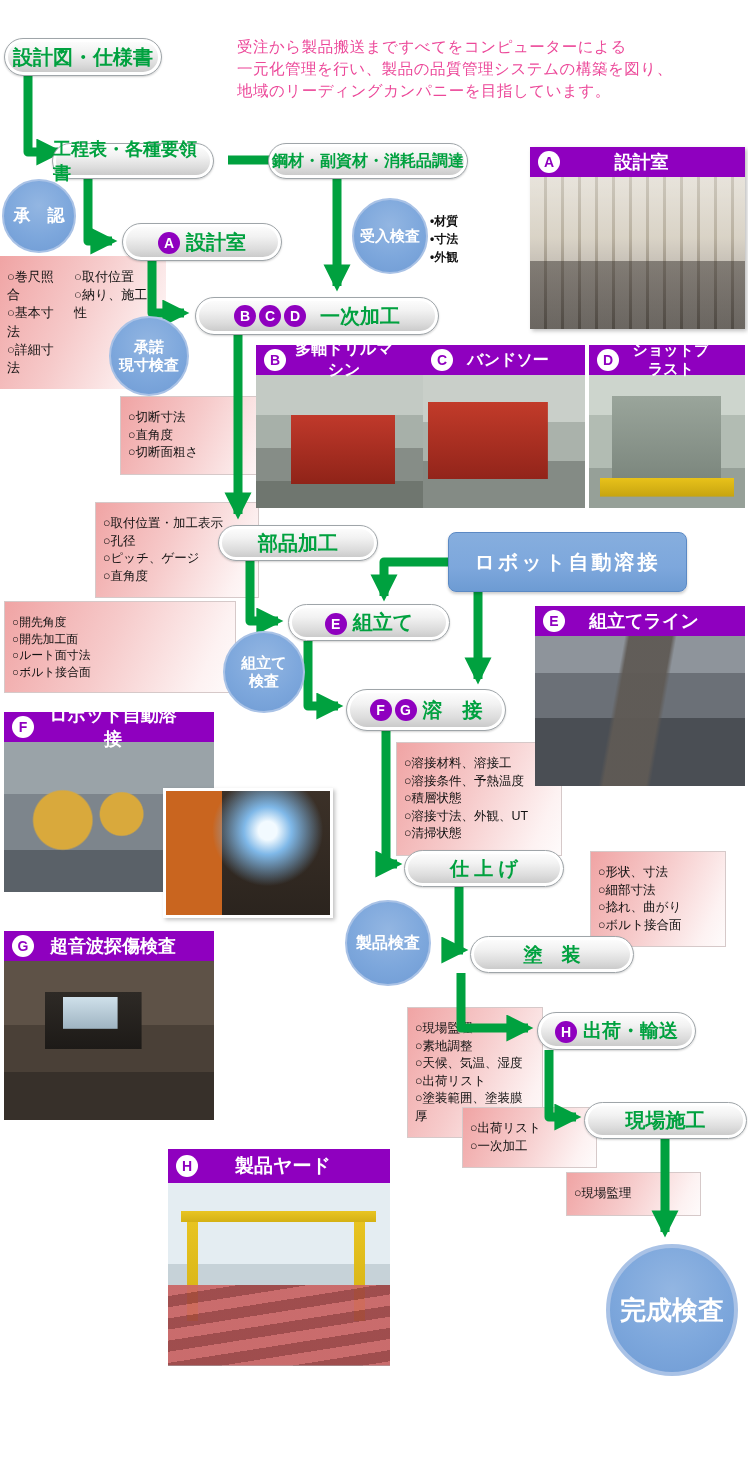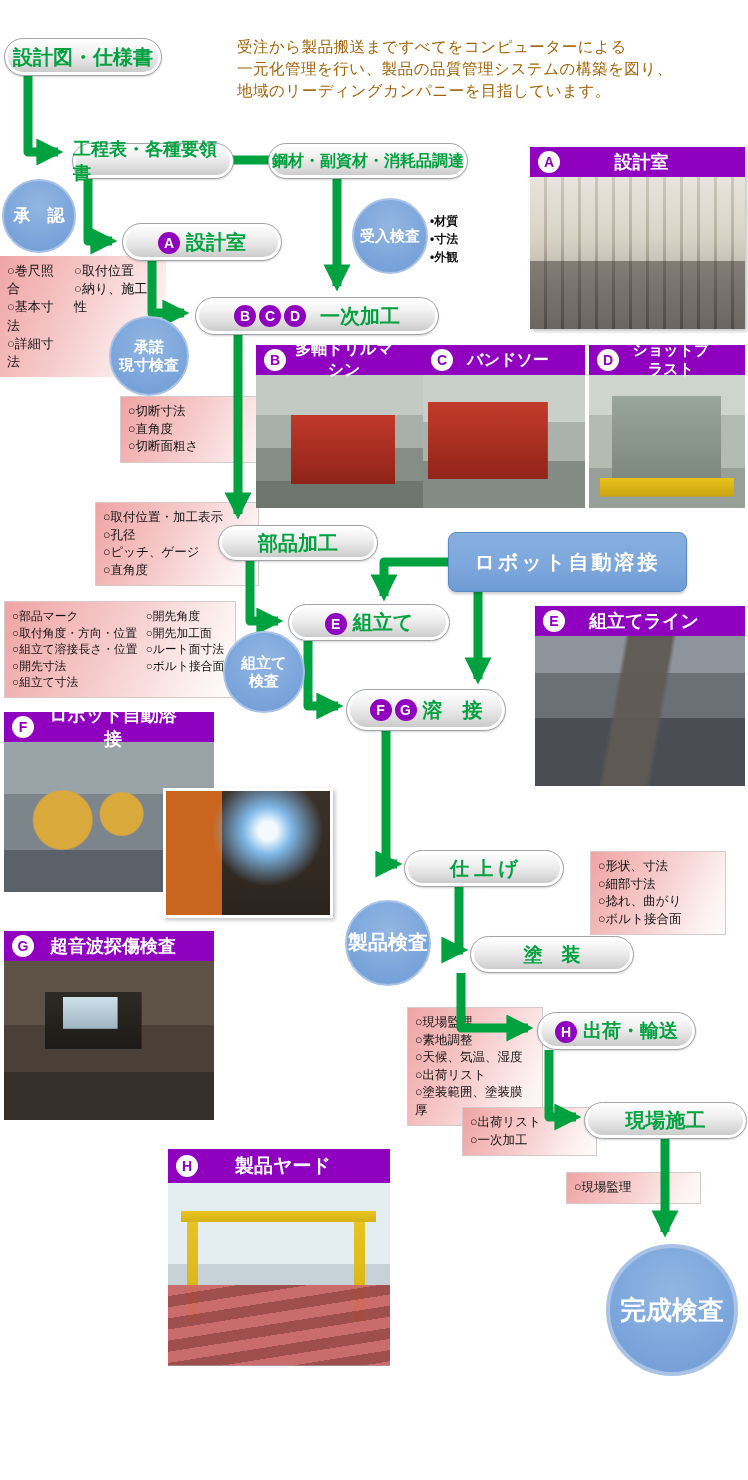--- a/index.html
+++ b/index.html
@@ -1,41 +1,41 @@
 <!DOCTYPE html>
 <html><head>
 <meta charset="utf-8">
 <style>
   html,body{margin:0;padding:0;background:#fff;}
   #canvas{position:relative;width:748px;height:1480px;background:#fff;overflow:hidden;
           font-family:"Liberation Sans","DejaVu Sans",sans-serif;}
   .abs{position:absolute;}
   
   .intro{font-family:"Liberation Serif","DejaVu Serif",serif;font-size:15.5px;line-height:1.42;
-         color:#a16207;letter-spacing:.5px;z-index:3;}
+         color:#ec4899;letter-spacing:.5px;z-index:3;}
   
   .pill{display:flex;align-items:center;justify-content:center;gap:6px;border-radius:999px;
         background:linear-gradient(180deg,#ffffff 0%,#f2f2f2 35%,#dcdcdc 70%,#c4c4c4 100%);
         border:1px solid #9fa5a9;box-shadow:inset 0 0 0 3px #fff,0 1px 2px rgba(0,0,0,.18);
         color:#00a13f;font-weight:bold;z-index:3;}
   .pill .b{display:inline-flex;align-items:center;justify-content:center;width:22px;height:22px;
         border-radius:50%;background:#8f00bf;color:#fff;font-size:14px;font-weight:bold;flex:0 0 auto;}
   
   .bcirc{display:flex;flex-direction:column;align-items:center;justify-content:center;border-radius:50%;
         background:radial-gradient(circle at 50% 35%,#93b6e2 0%,#7da7dc 55%,#6f9bd4 100%);
         border:2px solid #a9c2e6;color:#fff;font-weight:bold;text-align:center;line-height:1.18;z-index:4;}
   
   .bluebox{display:flex;align-items:center;justify-content:center;border-radius:8px;
         background:linear-gradient(180deg,#86aede 0%,#7da7dc 60%,#6d9bd3 100%);
         border:1px solid #5b89c4;box-shadow:0 2px 3px rgba(0,0,0,.2);
         color:#fff;font-size:20px;font-weight:bold;letter-spacing:3px;z-index:3;}
   
   .chk{background:linear-gradient(115deg,#f0a4a4 0%,#f6caca 45%,#fdf2f2 85%,#fefbfb 100%);
         border:1px solid #d6c9c9;color:#111;font-size:12.5px;line-height:1.4;
-        padding:6px 7px;z-index:1;}
+        padding:12px 7px;z-index:1;}
   .chk.noborder{border:none;}
   .chk .cols{display:flex;gap:8px;}
   
   .photo{z-index:2;}
   .photo .hdr{display:flex;align-items:center;background:#8f00bf;color:#fff;font-weight:bold;
         font-size:18px;height:30px;padding:0 8px;gap:8px;}
   .photo .hdr .b{display:inline-flex;align-items:center;justify-content:center;width:22px;height:22px;
         border-radius:50%;background:#fff;color:#8f00bf;font-size:14px;font-weight:bold;flex:0 0 auto;}
   .photo .hdr .t{flex:1;text-align:center;margin-right:22px;}
   .photo .img{width:100%;}
@@ -113,21 +113,21 @@
 
   <div class="abs intro" style="left:237px;top:36px;width:500px;">
       <div>受注から製品搬送まですべてをコンピューターによる</div>
       <div>一元化管理を行い、製品の品質管理システムの構築を図り、</div>
       <div>地域のリーディングカンパニーを目指しています。</div>
     </div>
 
   <div class="abs pill" style="left:4px;top:38px;width:156px;height:36px;font-size:20px;">
     <span>設計図・仕様書</span>
   </div>
-  <div class="abs pill" style="left:72px;top:143px;width:160px;height:34px;font-size:18px;">
+  <div class="abs pill" style="left:52px;top:143px;width:160px;height:34px;font-size:18px;">
     <span>工程表・各種要領書</span>
   </div>
   <div class="abs pill" style="left:268px;top:143px;width:198px;height:34px;font-size:16px;">
     <span>鋼材・副資材・消耗品調達</span>
   </div>
   <div class="abs pill" style="left:122px;top:223px;width:158px;height:36px;font-size:20px;">
     <span><span class="b">A</span></span>
     <span>設計室</span>
   </div>
   <div class="abs pill" style="left:195px;top:297px;width:242px;height:36px;font-size:20px;">
@@ -177,21 +177,21 @@
     <span>受入検査</span>
   </div>
   <div class="abs bcirc" style="left:109px;top:316px;width:76px;height:76px;font-size:15px;">
       <div>承諾</div>
       <div>現寸検査</div>
     </div>
   <div class="abs bcirc" style="left:223px;top:631px;width:78px;height:78px;font-size:15px;">
       <div>組立て</div>
       <div>検査</div>
     </div>
-  <div class="abs bcirc" style="left:345px;top:900px;width:82px;height:82px;font-size:20px;">
+  <div class="abs bcirc" style="left:345px;top:900px;width:82px;height:82px;font-size:16px;">
     <span>製品検査</span>
   </div>
   <div class="abs bcirc" style="left:606px;top:1244px;width:124px;height:124px;font-size:26px;border-width:4px;">
     <span>完成検査</span>
   </div>
 
   <div class="abs bullets" style="left:430px;top:212px;">
       <div>•材質</div>
       <div>•寸法</div>
       <div>•外観</div>
@@ -217,34 +217,34 @@
     </div>
   <div class="abs chk" style="left:95px;top:502px;width:148px;">
       <div>○取付位置・加工表示</div>
       <div>○孔径</div>
       <div>○ピッチ、ゲージ</div>
       <div>○直角度</div>
     </div>
   <div class="abs chk" style="left:4px;top:601px;width:216px;font-size:11.8px;">
     <div class="cols">
       <div>
-          <div>○部品マーク</div>
-          <div>○取付角度・方向・位置</div>
-          <div>○組立て溶接長さ・位置</div>
-          <div>○開先寸法</div>
-          <div>○組立て寸法</div>
-        </div>
-      <div>
           <div>○開先角度</div>
           <div>○開先加工面</div>
           <div>○ルート面寸法</div>
           <div>○ボルト接合面</div>
         </div>
     </div>
   </div>
+  <div class="abs chk" style="left:396px;top:742px;width:150px;">
+      <div>○溶接材料、溶接工</div>
+      <div>○溶接条件、予熱温度</div>
+      <div>○積層状態</div>
+      <div>○溶接寸法、外観、UT</div>
+      <div>○清掃状態</div>
+    </div>
   <div class="abs chk" style="left:590px;top:851px;width:120px;">
       <div>○形状、寸法</div>
       <div>○細部寸法</div>
       <div>○捻れ、曲がり</div>
       <div>○ボルト接合面</div>
     </div>
   <div class="abs chk" style="left:407px;top:1007px;width:120px;">
       <div>○現場監理</div>
       <div>○素地調整</div>
       <div>○天候、気温、湿度</div>

